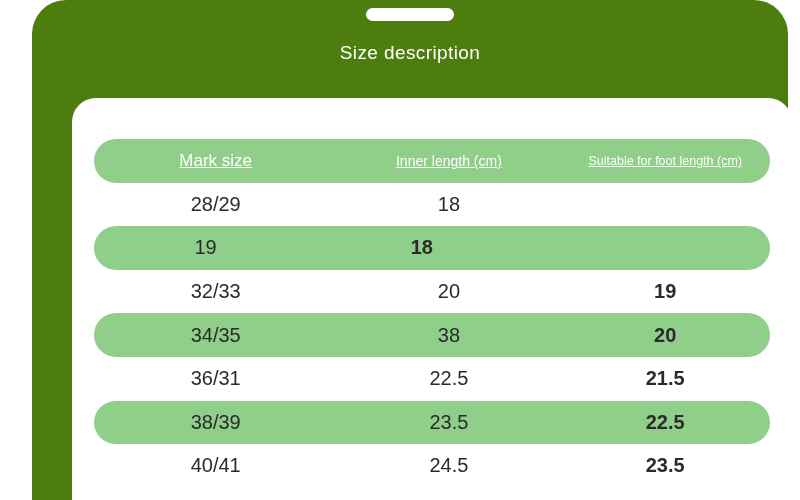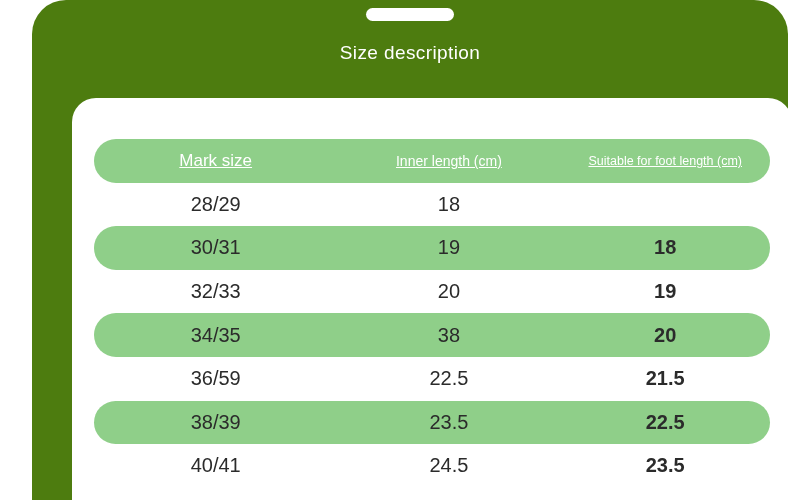--- a/index.html
+++ b/index.html
@@ -139,39 +139,38 @@
           <div class="cell col-2">Inner length (cm)</div>
           <div class="cell col-3">Suitable for foot length (cm)</div>
         </div>
 
         <div class="row body-row">
           <div class="cell col-1">28/29</div>
           <div class="cell col-2">18</div>
         </div>
 
         <div class="row body-row striped">
-          <div class="cell col-1">30/31</div>
           <div class="cell col-2">19</div>
           <div class="cell col-3">18</div>
         </div>
 
         <div class="row body-row">
           <div class="cell col-1">32/33</div>
           <div class="cell col-2">20</div>
           <div class="cell col-3">19</div>
         </div>
 
         <div class="row body-row striped">
           <div class="cell col-1">34/35</div>
           <div class="cell col-2">38</div>
           <div class="cell col-3">20</div>
         </div>
 
         <div class="row body-row">
-          <div class="cell col-1">36/59</div>
+          <div class="cell col-1">36/31</div>
           <div class="cell col-2">22.5</div>
           <div class="cell col-3">21.5</div>
         </div>
 
         <div class="row body-row striped">
           <div class="cell col-1">38/39</div>
           <div class="cell col-2">23.5</div>
           <div class="cell col-3">22.5</div>
         </div>
 

